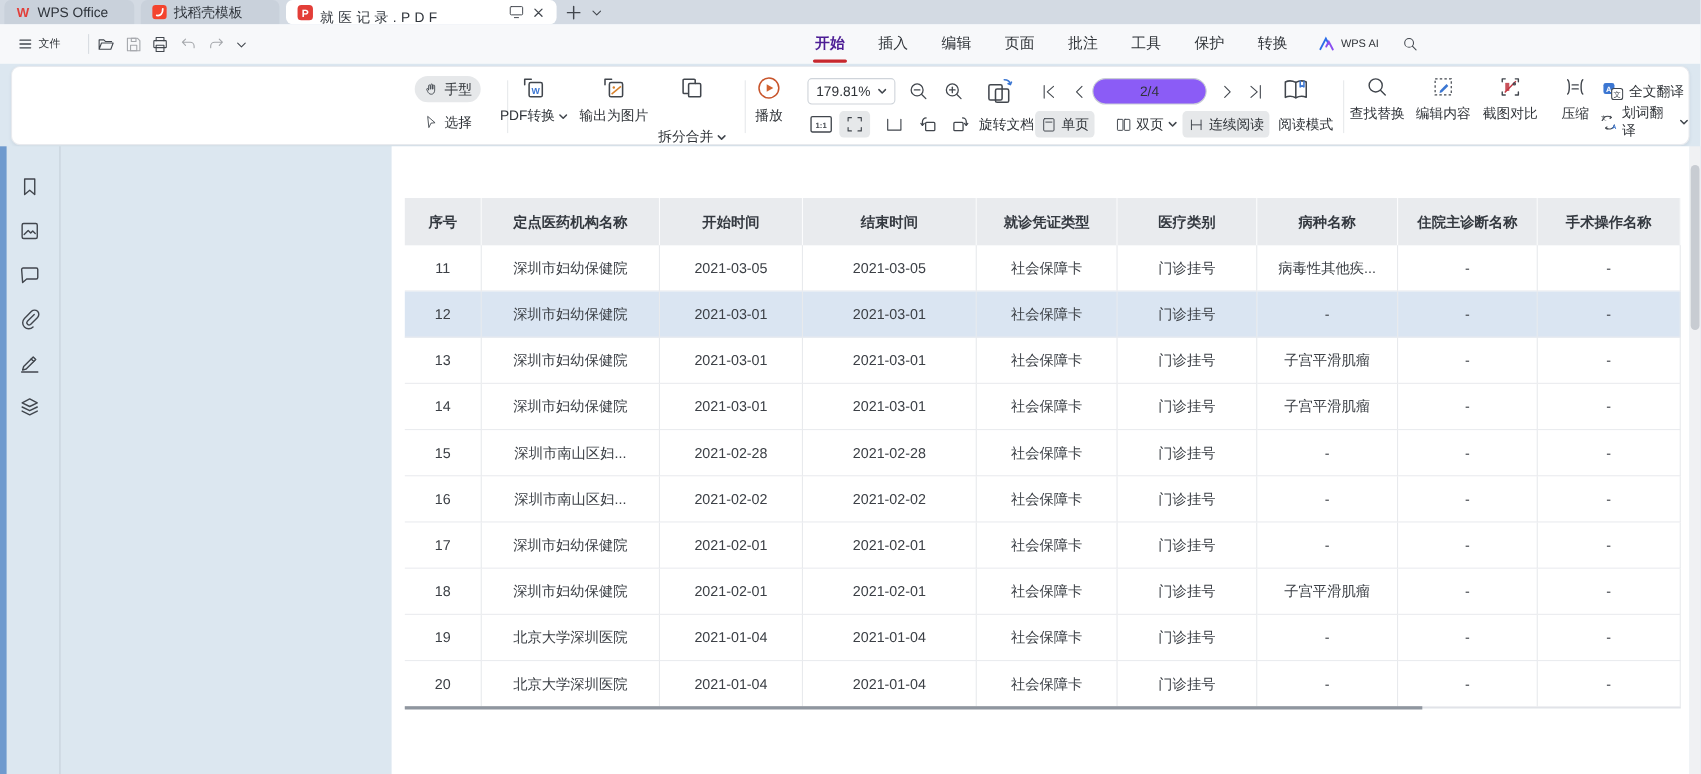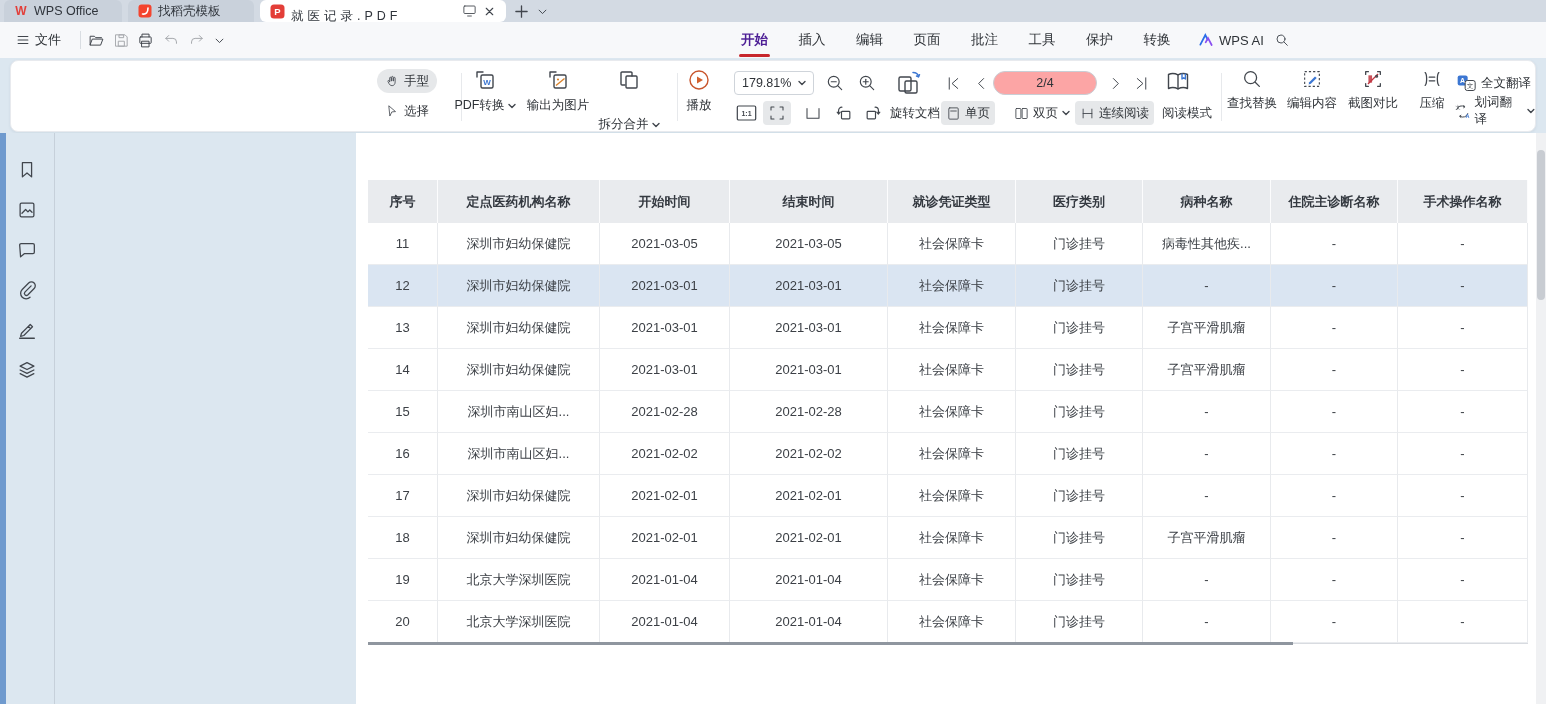--- a/index.html
+++ b/index.html
@@ -13,21 +13,21 @@
   .tabbar { position:absolute; left:0; top:0; width:1546px; height:22px; background:#d3dae3; }
   .tab { position:absolute; top:0; height:22px; display:flex; align-items:center; gap:6px;
          padding:0 10px; font-size:12.5px; color:#2f343b; background:#c9d1db; border-radius:6px 6px 0 0; }
   .tab.active { background:#ffffff; border-radius:6px; top:0; height:22px; }
   .tab-title { letter-spacing:4px;margin-top:10px; }
   .tabbtn { position:absolute; top:0; height:22px; display:flex; align-items:center; color:#3a3f45; }
 
   
   .menurow { position:absolute; left:0; top:22px; width:1546px; height:36px; background:#f7f8fa; }
   .mr-item { position:absolute; top:0; height:36px; display:flex; align-items:center; gap:5px;
-             font-size:13px; color:#2f3338; }
+             font-size:10px; color:#2f3338; }
   .vsep-s { position:absolute; top:9px; width:1px; height:18px; background:#d9dde2; }
   .menu-item { position:absolute; top:0; height:36px; display:flex; align-items:center;
                font-size:13.5px; color:#2f3338; padding:0 6px; }
   .menu-item.active { color:#4c1d95; font-weight:bold; }
   .menu-item.active::after { content:""; position:absolute; left:4px; right:4px; bottom:1px;
                height:3px; background:#c7272d; border-radius:2px; }
 
   
   .card { position:absolute; left:10px; top:60px; width:1526px; height:72px; background:#fff;
           border:1px solid #e8eaee; border-radius:8px; box-shadow:0 1px 3px rgba(40,60,90,.08); }
@@ -39,21 +39,21 @@
             gap:5px; font-size:12.5px; color:#2f3338; }
   .bigbtn .lbl { display:flex; align-items:center; gap:3px; white-space:nowrap; }
   .zoombox { position:absolute; left:723px; top:10px; width:80px; height:24px; border:1px solid #cfd4da;
              border-radius:4px; background:#fff; display:flex; align-items:center; justify-content:space-between;
              padding:0 7px; font-size:12.5px; color:#2f3338; }
   .smallbtn { position:absolute; top:40px; height:24px; display:flex; align-items:center; gap:4px;
               font-size:12.5px; color:#2f3338; padding:0 5px; border-radius:4px; }
   .smallbtn.on { background:#e6e8ea; }
   .pagebox { position:absolute; left:982px; top:10px; width:104px; height:24px; border:1px solid #c9ced5;
              border-radius:12px; display:flex; align-items:center; justify-content:center;
-             font-size:12.5px; color:#2f3338; background:#fca5a5; }
+             font-size:12.5px; color:#2f3338; background:#8b5cf6; }
   .navic { position:absolute; top:14px; }
 
   
   .docarea { position:absolute; left:0; top:133px; width:1546px; height:571px; background:#dce7f0; }
   .accent { position:absolute; left:0; top:0; width:6px; height:571px; background:#6f9ace; }
   .sb-div { position:absolute; left:54px; top:0; width:1px; height:571px; background:#c6d0da; }
   .sb-ic { position:absolute; left:16px; width:22px; height:22px; }
   .page { position:absolute; left:356px; top:0; width:1180px; height:571px; background:#ffffff; }
   .scroll { position:absolute; left:1536px; top:0; width:10px; height:571px; background:#f0f1f3; }
   .thumb { position:absolute; left:1px; top:17px; width:8px; height:150px; background:#c8ccd2; border-radius:4px; }

